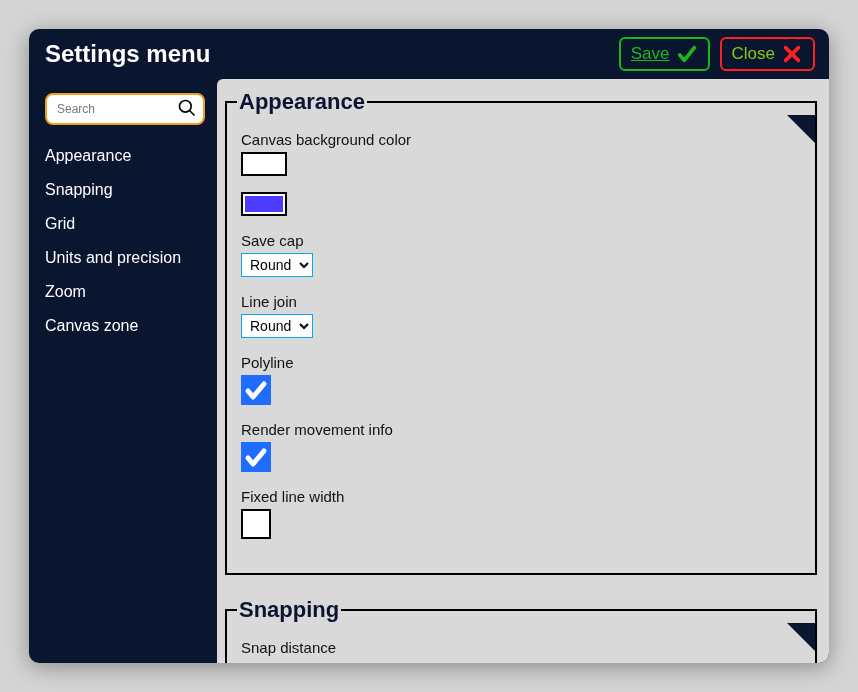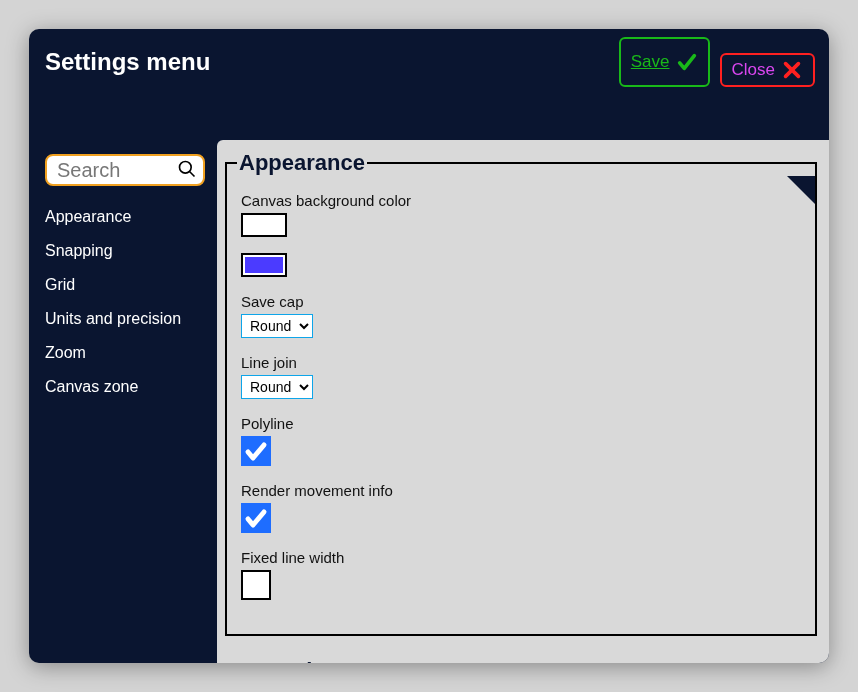--- a/index.html
+++ b/index.html
@@ -17,21 +17,20 @@
     left: 29px;
     top: 29px;
     width: 800px;
     height: 634px;
     background: #0a1530;
     border-radius: 10px;
     box-shadow: 0 4px 22px rgba(0,0,0,0.35);
     overflow: hidden;
     display: flex;
     flex-direction: column;
-    gap: 45px;
   }
   .dialog-header {
     display: flex;
     align-items: center;
     justify-content: space-between;
     padding: 8px 14px 8px 16px;
   }
   .dialog-title {
     color: #fff;
     font-size: 24px;
@@ -46,21 +45,21 @@
     border-radius: 6px;
     padding: 4px 10px;
     display: flex;
     align-items: center;
     gap: 6px;
     font-size: 17px;
     cursor: pointer;
     background: transparent;
   }
   .hbtn.save { color: #19b919; border-color: #19b919; text-decoration: underline; }
-  .hbtn.close { color: #d946ef; border-color: #ff2020; margin-top: 16px; }
+  .hbtn.close { color: #84cc16; border-color: #ff2020; }
   .hbtn svg { width: 22px; height: 22px; }
   .dialog-body {
     flex: 1;
     display: flex;
     min-height: 0;
   }
   .sidebar {
     width: 188px;
     padding: 14px 0 0 16px;
     flex-shrink: 0;
@@ -69,21 +68,21 @@
     position: relative;
     width: 160px;
     margin-bottom: 14px;
   }
   .search-input {
     width: 100%;
     height: 32px;
     border: 2px solid #f0a020;
     border-radius: 8px;
     padding: 0 34px 0 10px;
-    font-size: 20px;
+    font-size: 12px;
     background: #fff;
     color: #333;
   }
   .search-input::placeholder { color: #777; }
   .search-icon {
     position: absolute;
     right: 8px;
     top: 5px;
     width: 20px;
     height: 20px;

